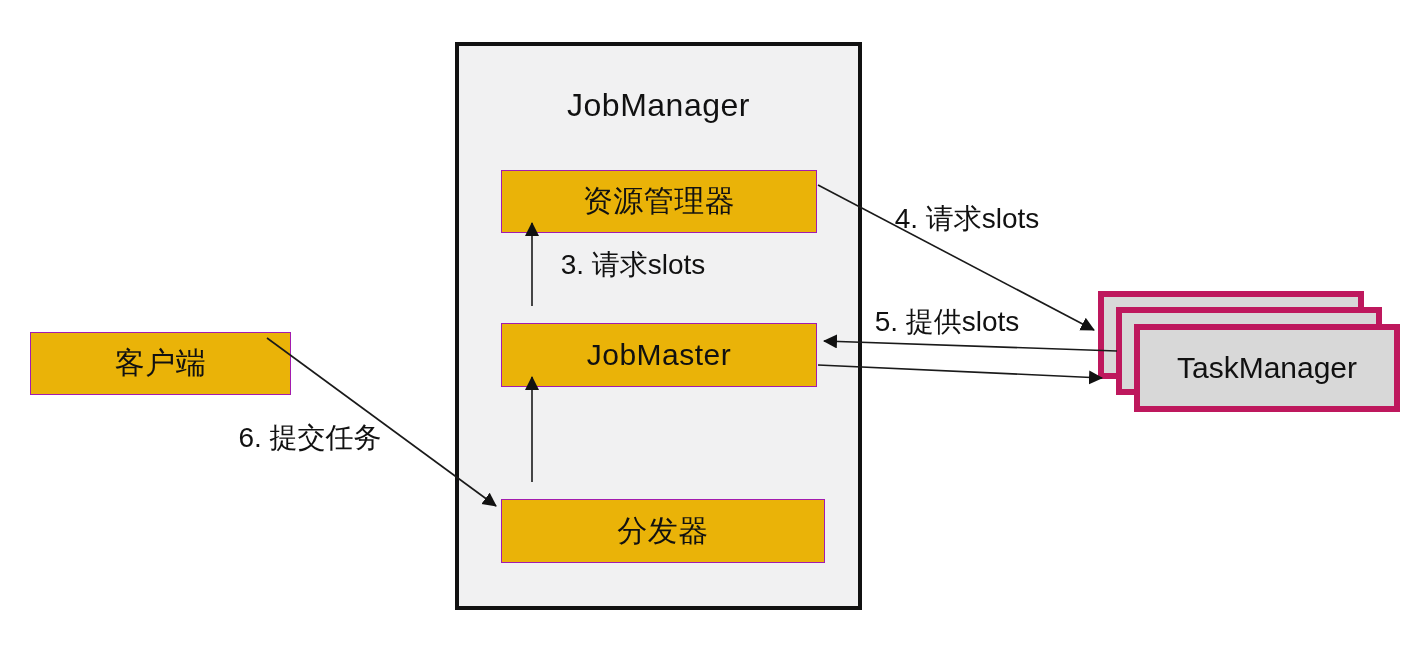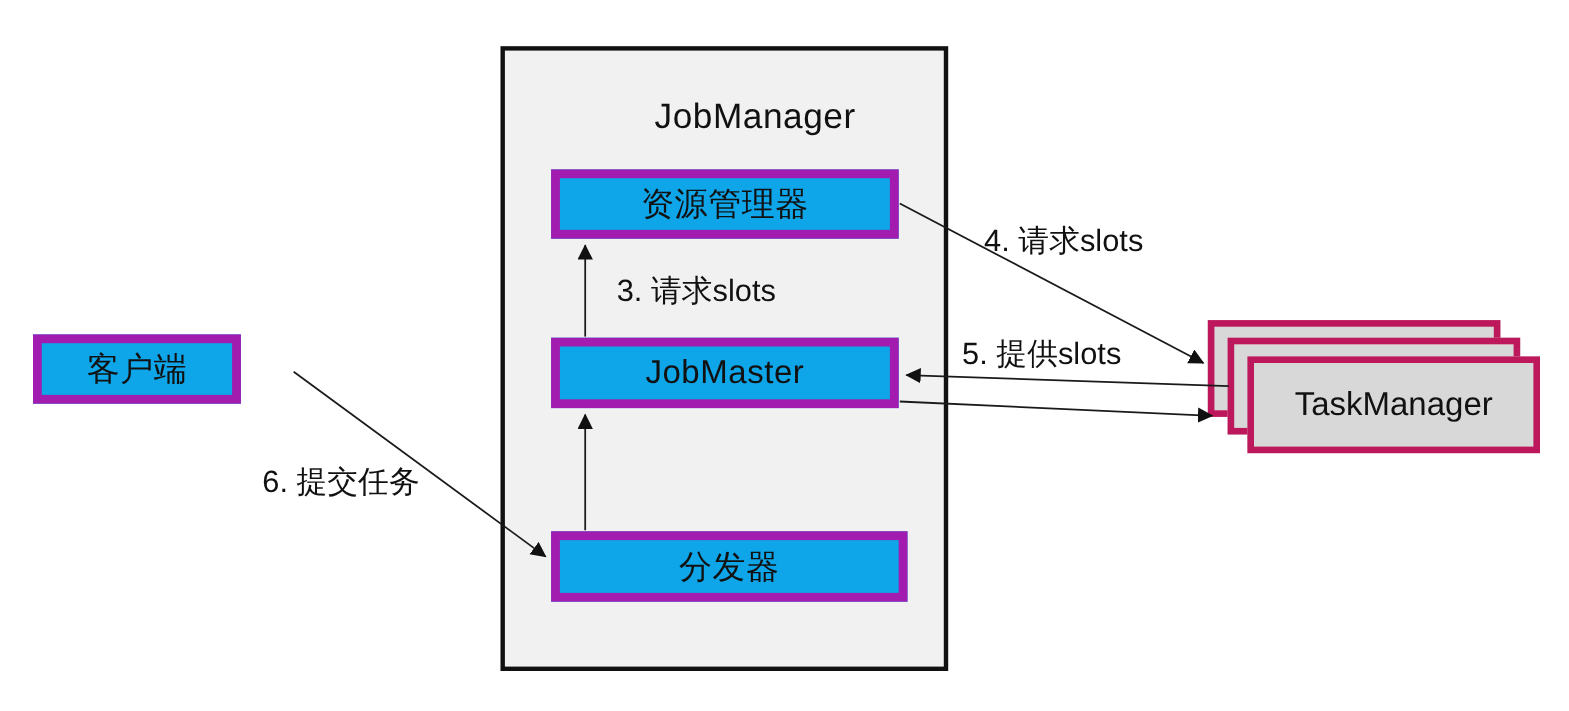--- a/index.html
+++ b/index.html
@@ -31,39 +31,39 @@
     position: absolute;
     left: 455px;
     top: 88px;
     width: 407px;
     text-align: center;
     font-size: 32px;
     line-height: 1.1;
     color: #111111;
     z-index: 2;
     letter-spacing: 0.5px;
-    padding-left: 28px;
   }
   .node {
     position: absolute;
     box-sizing: border-box;
-    background: #0ea5e9;
-    border: 8px solid #a21caf;
+    background: #eab308;
+    border: 1px solid #a21caf;
     display: flex;
     align-items: center;
     justify-content: center;
     font-size: 30px;
     color: #111111;
     z-index: 2;
     letter-spacing: 0.5px;
+    margin-top: 16px;
   }
   .node-resource-manager { left: 501px; top: 154px; width: 316px; height: 63px; }
   .node-job-master       { left: 501px; top: 307px; width: 316px; height: 64px; }
   .node-dispatcher       { left: 501px; top: 483px; width: 324px; height: 64px; }
-  .node-client           { left: 30px;  top: 304px; width: 189px; height: 63px; }
+  .node-client           { left: 30px;  top: 316px; width: 261px; height: 63px; }
   .tm-card {
     position: absolute;
     box-sizing: border-box;
     width: 266px;
     height: 88px;
     background: #d8d8d8;
     border: 6px solid #be185d;
     display: flex;
     align-items: center;
     justify-content: center;

